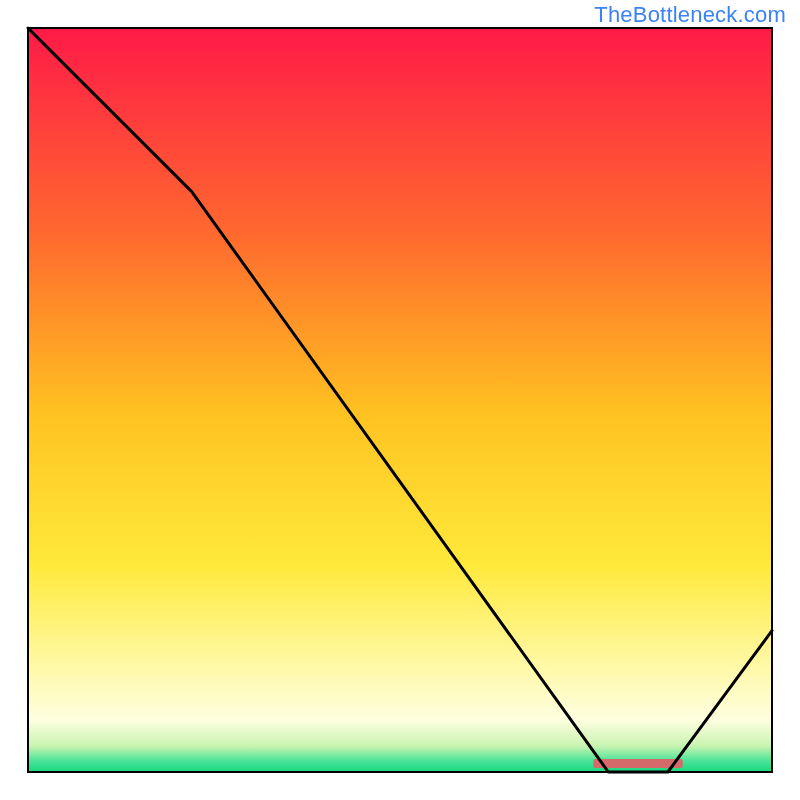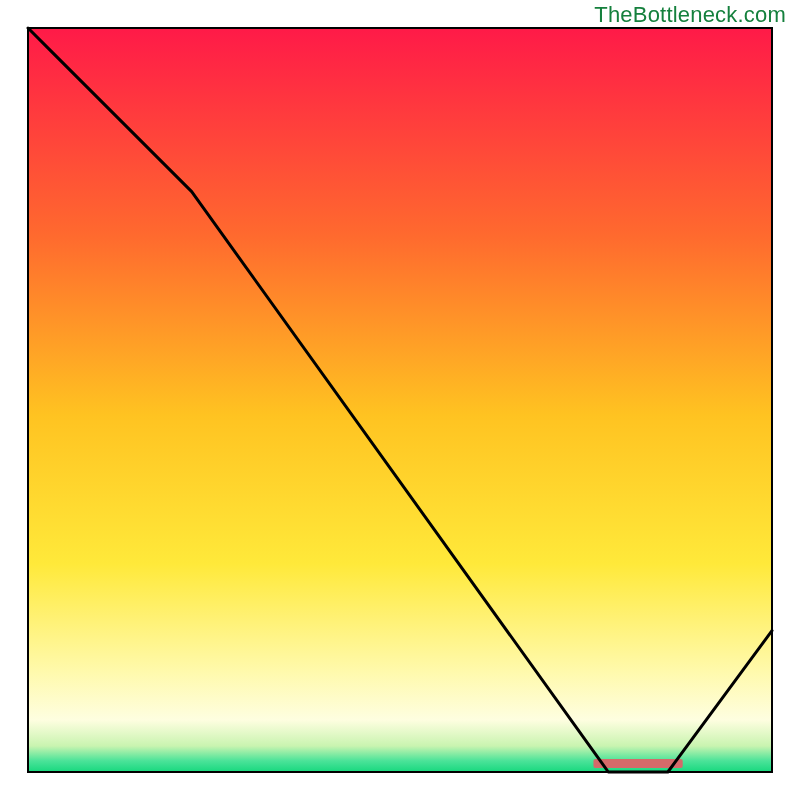--- a/index.html
+++ b/index.html
@@ -13,21 +13,21 @@
   }
   .container {
     position: relative;
     width: 800px;
     height: 800px;
   }
   .watermark {
     position: absolute;
     top: 2px;
     right: 14px;
-    color: #15803d;
+    color: #3b82f6;
     font-size: 22px;
     font-weight: 400;
     letter-spacing: 0.2px;
     z-index: 10;
   }
   svg.chart {
     position: absolute;
     top: 0;
     left: 0;
   }

